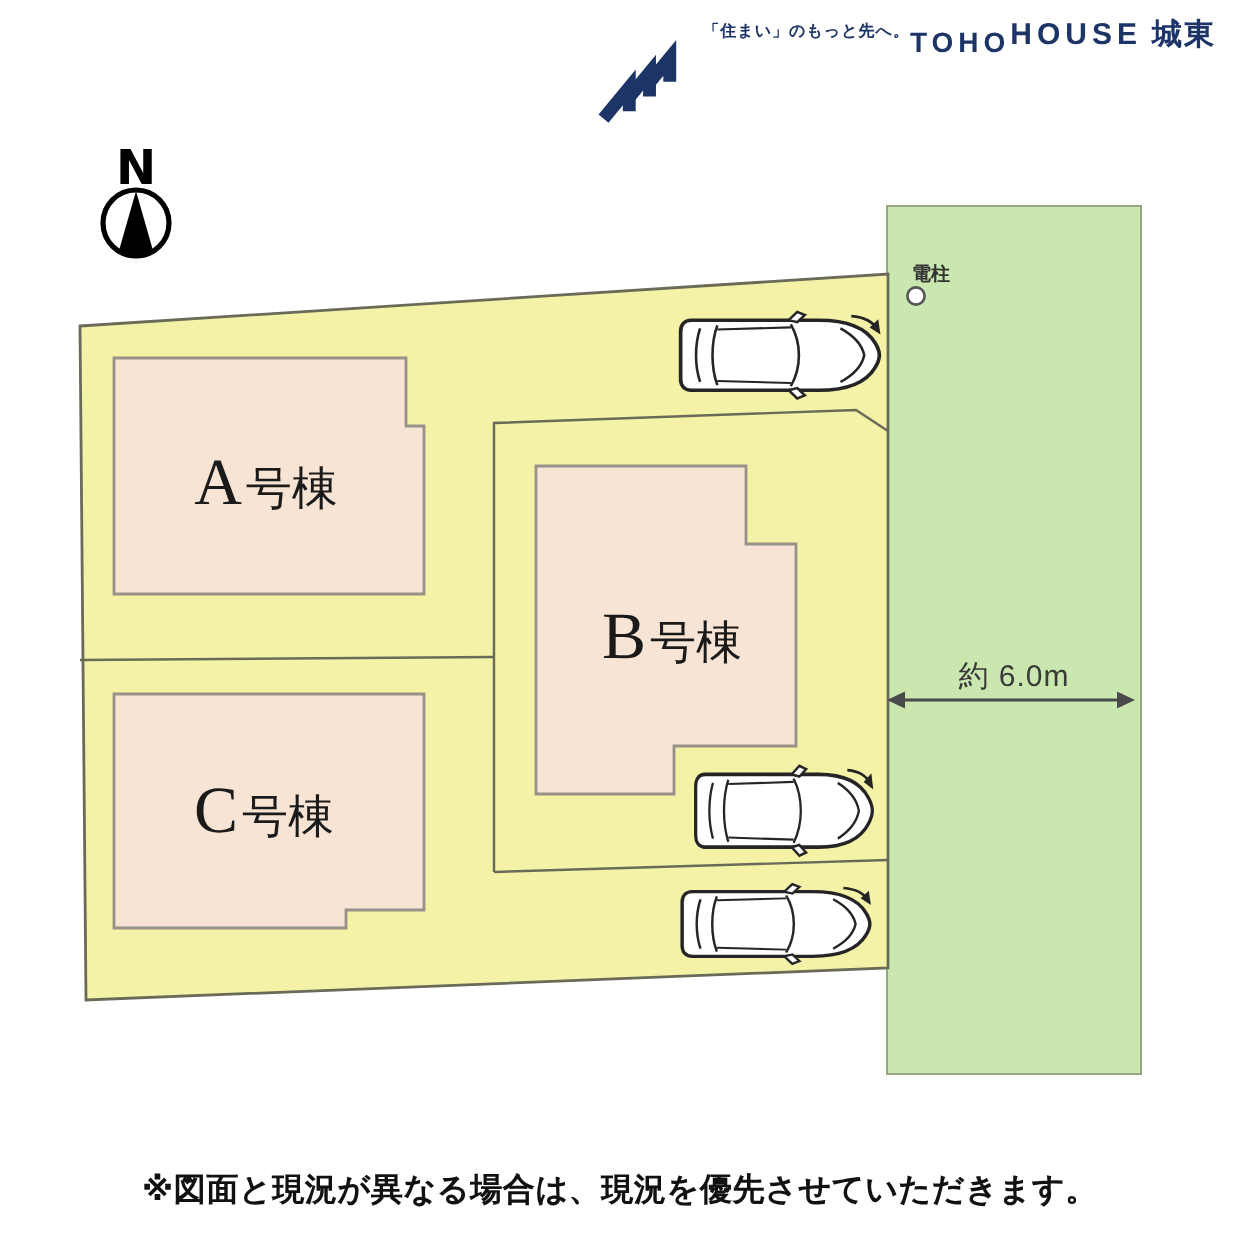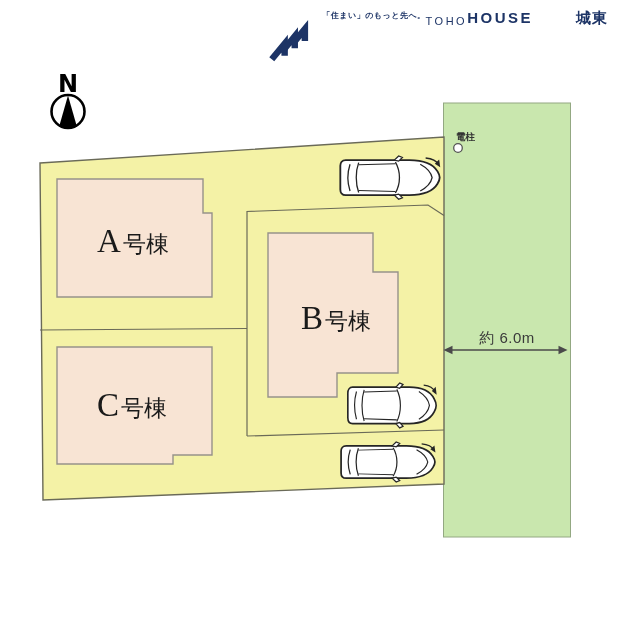--- a/index.html
+++ b/index.html
@@ -5,24 +5,24 @@
   html,body{margin:0;padding:0;background:#fff;}
   .stage{position:relative;width:620px;height:620px;background:#ffffff;overflow:hidden;
          font-family:"Liberation Sans","DejaVu Sans",sans-serif;}
   .plan-svg{position:absolute;left:0;top:0;}
 
   
   .logo{position:absolute;top:10px;right:12px;display:flex;align-items:flex-start;}
   .logo-icon{margin-top:7px;margin-right:5px;}
   .logo-text{display:flex;flex-direction:row;align-items:flex-start;}
   .logo-tagline{font-size:8px;font-weight:bold;color:#1d3466;letter-spacing:0.5px;white-space:nowrap;}
-  .brand-line1{font-size:11px;font-weight:normal;color:#1d3466;letter-spacing:2.5px;line-height:14px;margin-top:4px;}
+  .brand-line1{font-size:14px;font-weight:bold;color:#1d3466;letter-spacing:2.5px;line-height:14px;margin-top:4px;}
   .brand-line2{display:flex;align-items:baseline;font-size:15px;font-weight:bold;color:#1d3466;
-               letter-spacing:2.5px;line-height:14px;margin-top:1px;gap:22px;}
-  .brand-region{margin-left:21px;font-size:15px;letter-spacing:1px;}
+               letter-spacing:2.5px;line-height:14px;margin-top:1px;}
+  .brand-region{margin-left:5px;font-size:15px;letter-spacing:1px;}
 
   
   .disclaimer{position:absolute;left:0;right:0;top:585px;text-align:center;
               font-size:16px;font-weight:600;color:#111;letter-spacing:0.3px;white-space:nowrap;}
 
   
   text{user-select:none;}
   .bldg-label{font-family:"Liberation Serif","DejaVu Serif",serif;fill:#1a1a1a;}
   .dim-label{font-family:"Liberation Sans",sans-serif;font-size:15px;fill:#3a3a3a;letter-spacing:0.5px;}
   .pole-label{font-family:"Liberation Sans",sans-serif;font-size:9.5px;font-weight:bold;fill:#333;}
@@ -96,14 +96,15 @@
     <div class="logo-text">
       <div class="logo-tagline">「住まい」のもっと先へ。</div>
       <div class="brand-line1">TOHO</div>
       <div class="brand-line2">
         <span>HOUSE</span>
         <span class="brand-region">城東</span>
       </div>
     </div>
   </div>
 
+  <div class="disclaimer">※図面と現況が異なる場合は、現況を優先させていただきます。</div>
 
 </div>
 
 </body></html>

